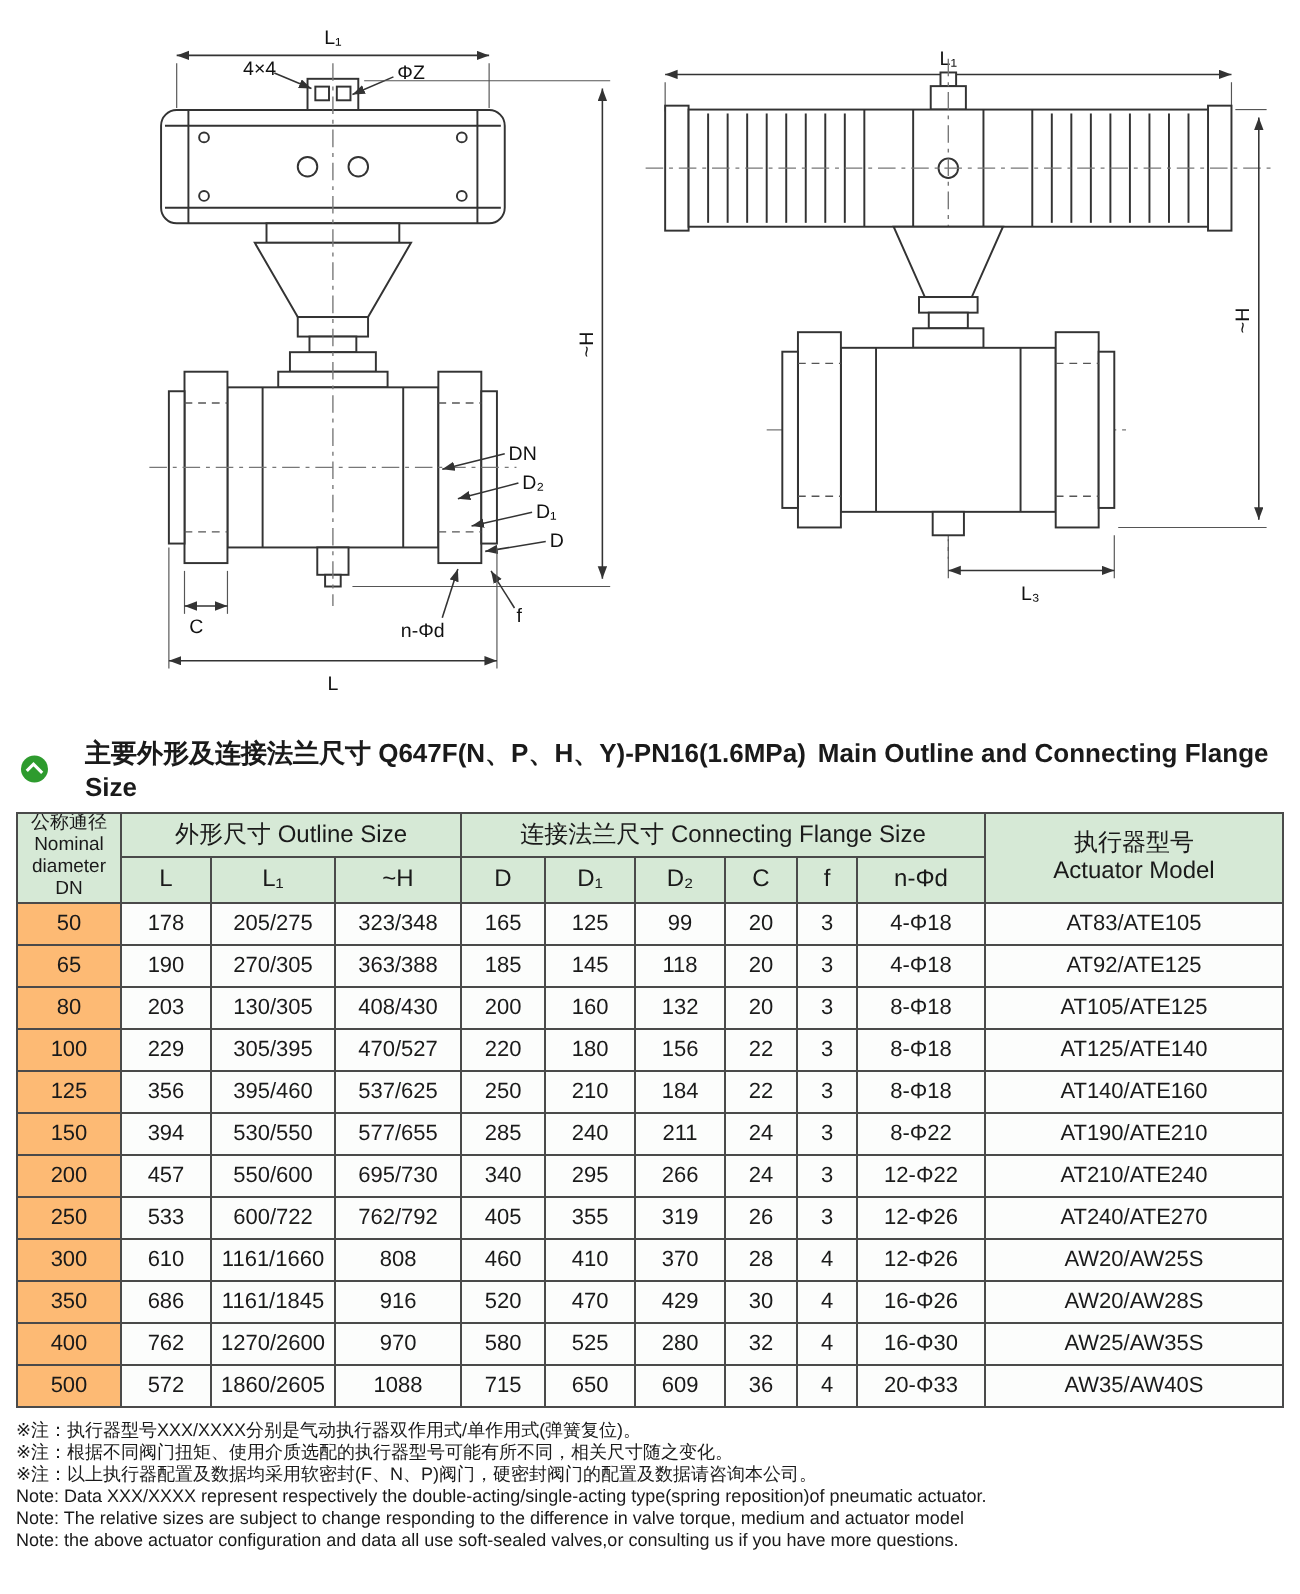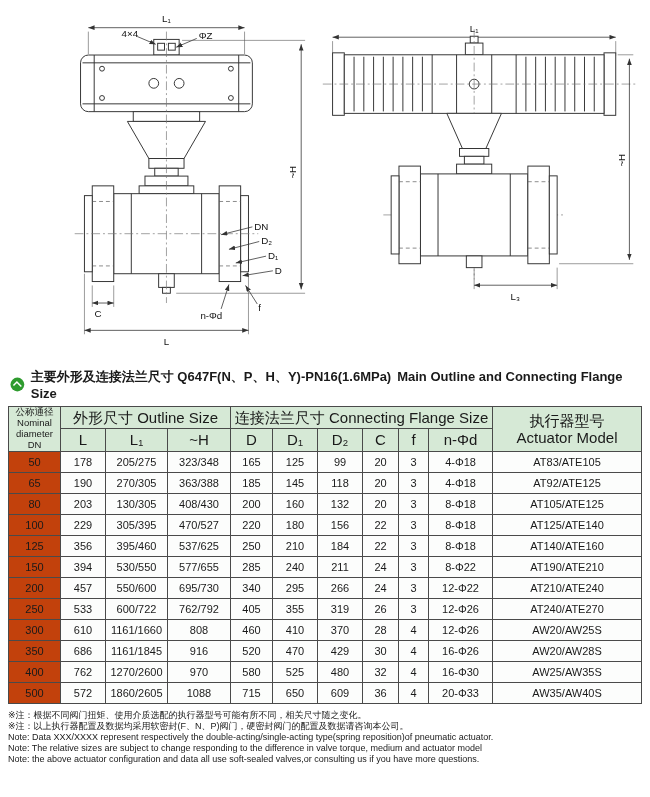--- a/index.html
+++ b/index.html
@@ -13,30 +13,30 @@
   .ln{stroke:#333;stroke-width:1;fill:none;}
   .fillw{fill:#fff;stroke:#333;stroke-width:1;}
   .dim{stroke:#333;stroke-width:0.8;fill:none;marker-start:url(#arL);marker-end:url(#arL);}
   .dim2{stroke:#333;stroke-width:0.8;fill:none;marker-start:url(#arR);marker-end:url(#arR);}
   .ldr{stroke:#333;stroke-width:0.8;fill:none;marker-end:url(#arL);}
   .ext{stroke:#555;stroke-width:0.6;}
   .cl{stroke:#777;stroke-width:0.7;stroke-dasharray:9 3 2 3;}
   .dash{stroke:#555;stroke-width:0.7;stroke-dasharray:4 3;}
   .lbl{font-size:10px;fill:#111;}
   
-  .titlebar{display:flex;align-items:center;gap:6px;margin:6px 0 5px 2px;justify-content:center;}
+  .titlebar{display:flex;align-items:center;gap:18px;margin:6px 0 5px 2px;justify-content:center;}
   .titlebar .t{font-size:13px;font-weight:bold;}
   .titlebar .t-en{margin-left:6px;}
   
   table{border-collapse:collapse;table-layout:fixed;width:634px;font-size:11px;}
   th,td{border:1px solid #4a4a4a;text-align:center;padding:0 2px;overflow:hidden;}
-  thead th{background:#d6e9d6;font-weight:normal;white-space:pre-line;font-size:15px;line-height:1.15;}
+  thead th{background:#d6e9d6;font-weight:normal;white-space:pre-line;font-size:12px;line-height:1.15;}
   th.small{font-size:9.5px;margin-top:28px;}
   tbody td{height:20px;background:#fcfdfc;}
-  tbody td.col-dn{background:#c2410c;}
+  tbody td.col-dn{background:#fdba74;}
   
   .notes{margin-top:6px;font-size:9px;line-height:1.22;}
   .notes div{white-space:nowrap;}
 </style>
 </head>
 <body>
 
 <div class="page">
 
   <div class="drawings">
@@ -381,21 +381,21 @@
           <td>16-Φ26</td>
           <td>AW20/AW28S</td>
         </tr>
         <tr>
           <td class="col-dn">400</td>
           <td>762</td>
           <td>1270/2600</td>
           <td>970</td>
           <td>580</td>
           <td>525</td>
-          <td>480</td>
+          <td>280</td>
           <td>32</td>
           <td>4</td>
           <td>16-Φ30</td>
           <td>AW25/AW35S</td>
         </tr>
         <tr>
           <td class="col-dn">500</td>
           <td>572</td>
           <td>1860/2605</td>
           <td>1088</td>
@@ -404,20 +404,21 @@
           <td>609</td>
           <td>36</td>
           <td>4</td>
           <td>20-Φ33</td>
           <td>AW35/AW40S</td>
         </tr>
       </tbody>
   </table>
 
   <div class="notes">
+      <div>※注：执行器型号XXX/XXXX分别是气动执行器双作用式/单作用式(弹簧复位)。</div>
       <div>※注：根据不同阀门扭矩、使用介质选配的执行器型号可能有所不同，相关尺寸随之变化。</div>
       <div>※注：以上执行器配置及数据均采用软密封(F、N、P)阀门，硬密封阀门的配置及数据请咨询本公司。</div>
       <div>Note: Data XXX/XXXX  represent respectively the double-acting/single-acting type(spring reposition)of pneumatic actuator.</div>
       <div>Note: The relative sizes are subject to change responding to the difference in valve torque, medium and actuator model</div>
       <div>Note: the above actuator  configuration and data  all use soft-sealed valves,or consulting us if you have more questions.</div>
     </div>
 
 </div>
 
 </body></html>

